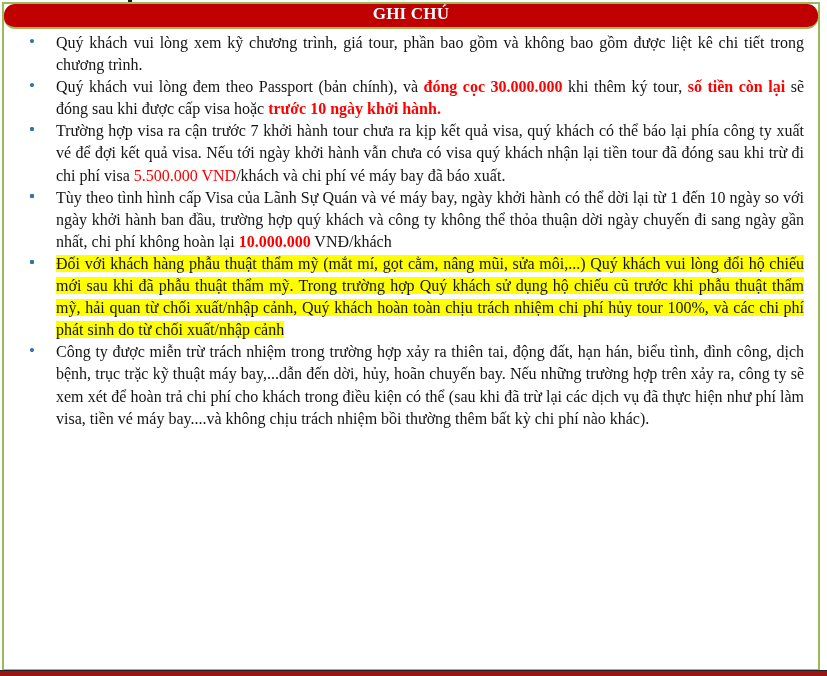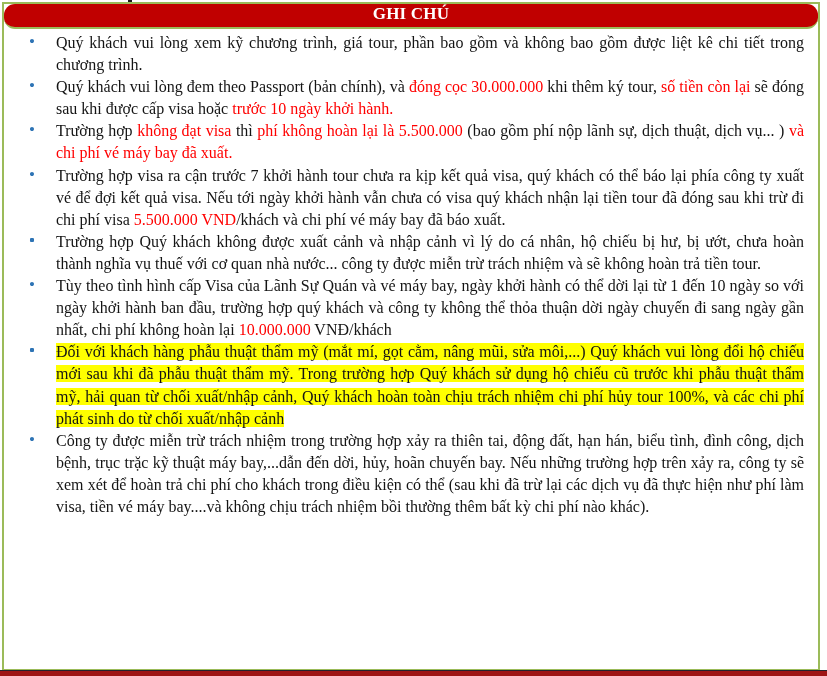--- a/index.html
+++ b/index.html
@@ -46,21 +46,21 @@
     position: relative;
     padding-left: 52px;
     margin: 0;
   }
   .bullet {
     position: absolute;
     left: 25px; top: -1px;
     color: var(--bullet, #2E74B5);
     font-size: 17px;
   }
-  .seg-red-bold { color: var(--accent-red, #FF0000); font-weight: normal; }
+  .seg-red-bold { color: var(--accent-red, #FF0000); font-weight: bold; }
   .seg-red      { color: var(--accent-red, #FF0000); }
   .txt.hl       { background: var(--highlight, #FFFF00); }
   .bottom-bar {
     position: absolute;
     left: 0; right: 0; bottom: 0;
     height: 5px;
     background: var(--bottom-bar, #9E1414);
     border-top: 1px solid #23232b;
   }
 </style>
@@ -69,25 +69,25 @@
 
 <div class="top-artifact"></div>
 
 <div class="box">
   <div class="header">
     <span class="title">GHI CHÚ</span>
   </div>
   <ul class="notes" id="notes-list">
       <li><span class="bullet">•</span><span class="txt"><span>Quý khách vui lòng xem kỹ chương trình, giá tour, phần bao gồm và không bao gồm được liệt kê chi tiết trong chương trình.</span></span></li>
       <li><span class="bullet">•</span><span class="txt"><span>Quý khách vui lòng đem theo Passport (bản chính), và </span><span class="seg-red-bold">đóng cọc 30.000.000</span><span> khi thêm ký tour, </span><span class="seg-red-bold">số tiền còn lại</span><span> sẽ đóng sau khi được cấp visa hoặc </span><span class="seg-red-bold">trước 10 ngày khởi hành.</span></span></li>
-      <li><span class="bullet">•</span><span class="txt"><span>Trường hợp </span><span class="seg-red-bold">không đạt visa</span><span> thì </span><span class="seg-red-bold">phí không hoàn lại là 5.500.000</span><span> (bao gồm phí nộp lãnh sự, dịch thuật, dịch vụ... )  </span><span class="seg-red-bold">và chi phí vé máy bay đã xuất.</span></span></li>
+      <li><span class="bullet">•</span></li>
       <li><span class="bullet">•</span><span class="txt"><span>Trường hợp visa ra cận trước 7 khởi hành tour chưa ra kịp kết quả visa, quý khách có thể báo lại phía công ty xuất vé để đợi kết quả visa. Nếu tới ngày khởi hành vẫn chưa có visa quý khách nhận lại tiền tour đã đóng sau khi trừ đi chi phí visa </span><span class="seg-red">5.500.000 VND</span><span>/khách và chi phí vé máy bay đã báo xuất.</span></span></li>
       <li><span class="bullet">•</span></li>
       <li><span class="bullet">•</span></li>
-      <li><span class="bullet">•</span><span class="txt"><span>Trường hợp Quý khách không được xuất cảnh và nhập cảnh vì lý do cá nhân, hộ chiếu bị hư, bị ướt, chưa hoàn thành nghĩa vụ thuế với cơ quan nhà nước... công ty được miễn trừ trách nhiệm và sẽ không hoàn trả tiền tour.</span></span></li>
+      <li><span class="bullet">•</span></li>
       <li><span class="bullet">•</span><span class="txt"><span>Tùy theo tình hình cấp Visa của Lãnh Sự Quán và vé máy bay, ngày khởi hành có thể dời lại từ 1 đến 10 ngày so với ngày khởi hành ban đầu, trường hợp quý khách và công ty không thể thỏa thuận dời ngày chuyến đi sang ngày gần nhất, chi phí không hoàn lại </span><span class="seg-red-bold">10.000.000</span><span> VNĐ/khách</span></span></li>
       <li><span class="bullet">•</span></li>
       <li><span class="bullet">•</span></li>
       <li><span class="bullet">•</span><span class="txt hl"><span>Đối với khách hàng phẫu thuật thẩm mỹ (mắt mí, gọt cằm, nâng mũi, sửa môi,...) Quý khách vui lòng đổi hộ chiếu mới sau khi đã phẫu thuật thẩm mỹ. Trong trường hợp Quý khách sử dụng hộ chiếu cũ trước khi phẫu thuật thẩm mỹ, hải quan từ chối xuất/nhập cảnh, Quý khách hoàn toàn chịu trách nhiệm chi phí hủy tour 100%, và các chi phí phát sinh do từ chối xuất/nhập cảnh</span></span></li>
       <li><span class="bullet">•</span><span class="txt"><span>Công ty được miễn trừ trách nhiệm trong trường hợp xảy ra thiên tai, động đất, hạn hán, biểu tình, đình công, dịch bệnh, trục trặc kỹ thuật máy bay,...dẫn đến dời, hủy, hoãn chuyến bay. Nếu những trường hợp trên xảy ra, công ty sẽ xem xét để hoàn trả chi phí cho khách trong điều kiện có thể (sau khi đã trừ lại các dịch vụ đã thực hiện như phí làm visa, tiền vé máy bay....và không chịu trách nhiệm bồi thường thêm bất kỳ chi phí nào khác).</span></span></li>
     </ul>
 </div>
 
 <div class="bottom-bar"></div>
 

